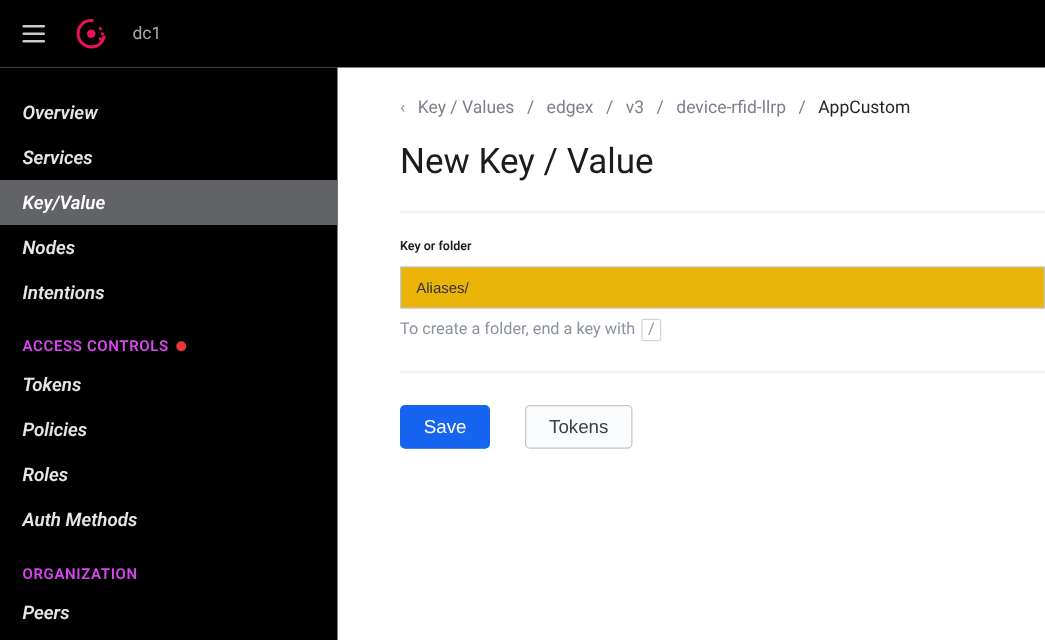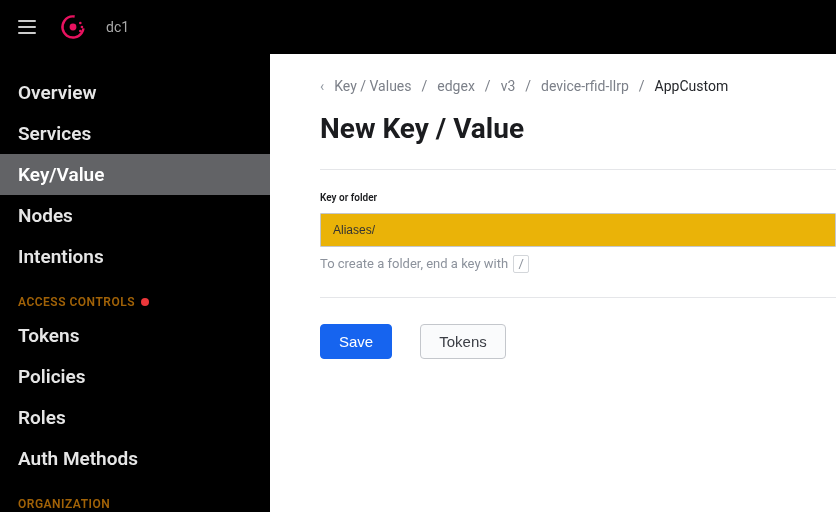--- a/index.html
+++ b/index.html
@@ -52,34 +52,35 @@
   }
   .sidebar {
     width: 270px;
     background: #000;
     padding-top: 18px;
     color: #e6e6e6;
   }
   .side-item {
     display: block;
     padding: 9px 18px;
-    font-size: 19px;
+    font-size: 15px;
     color: #e6e6e6;
     cursor: pointer;
     font-weight: 600;
+    font-style: italic;
   }
   .side-item.active {
     background: #626366;
     color: #fff;
   }
   .side-heading {
     padding: 18px 18px 6px 18px;
     font-size: 12px;
     letter-spacing: 0.5px;
-    color: #a16207;
+    color: #d946ef;
     display: flex;
     align-items: center;
     gap: 6px;
     font-weight: 600;
   }
   .red-dot {
     width: 8px;
     height: 8px;
     background: #eb373a;
     border-radius: 50%;
@@ -104,21 +105,21 @@
   .breadcrumb .crumb {
     cursor: pointer;
   }
   .breadcrumb .crumb.current {
     color: #25272b;
     font-weight: 400;
     cursor: default;
   }
   h1 {
     font-size: 28px;
-    font-weight: 700;
+    font-weight: 400;
     color: #1b1c1f;
     margin-bottom: 24px;
   }
   .hr {
     height: 1px;
     background: #e5e6e9;
     margin-bottom: 22px;
   }
   .field-label {
     font-size: 10px;

